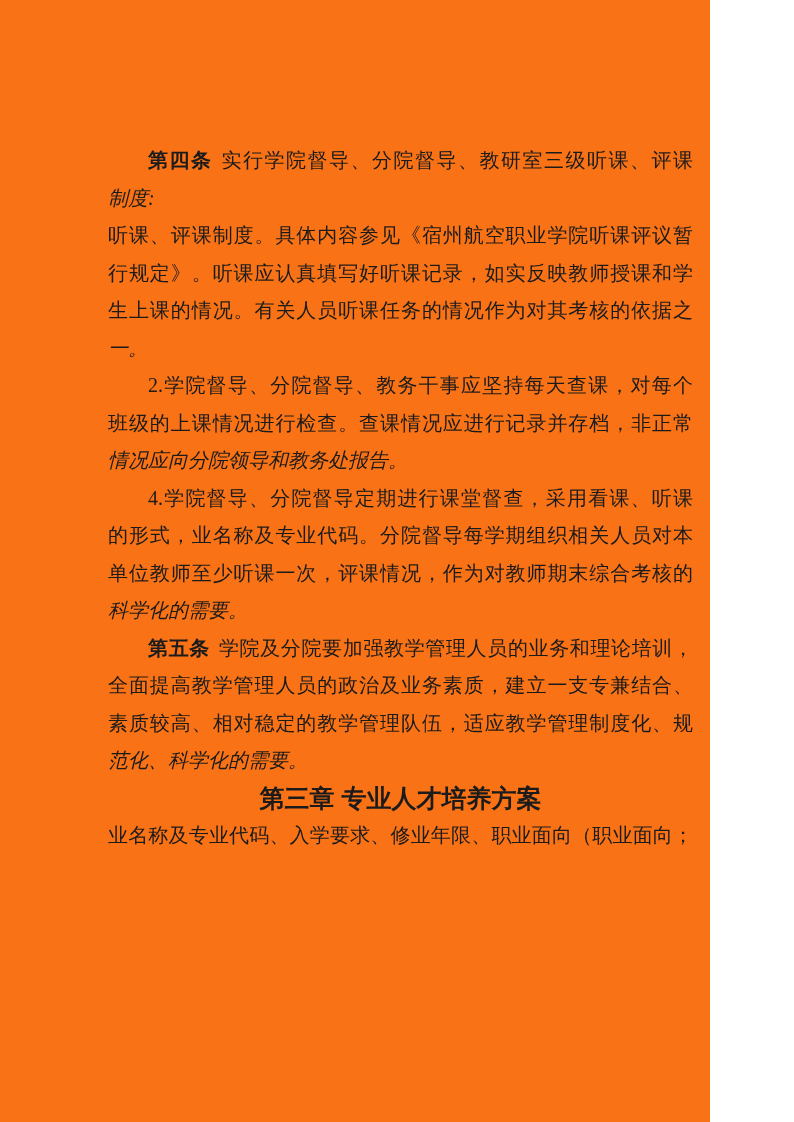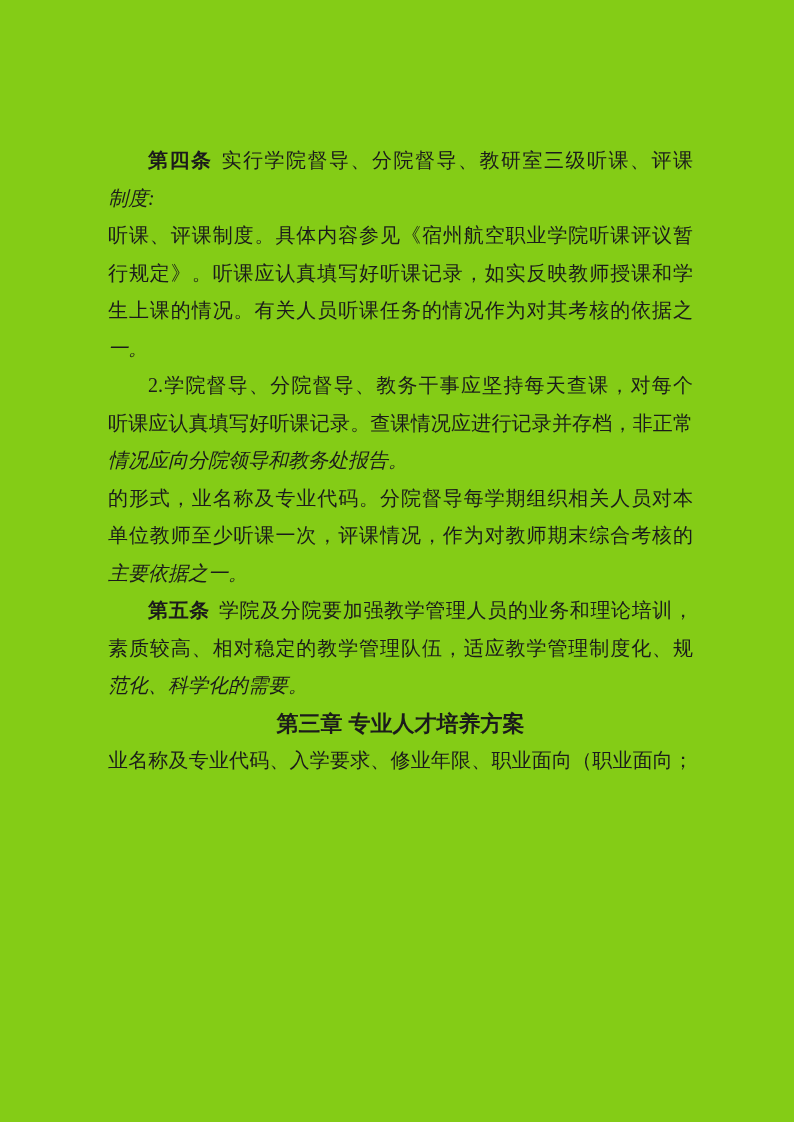--- a/index.html
+++ b/index.html
@@ -4,23 +4,23 @@
 <style>
   html, body { margin: 0; padding: 0; }
   body {
     width: 794px;
     height: 1122px;
     background: #ffffff;
     font-family: "Liberation Serif", "DejaVu Serif", serif;
   }
   .page {
     position: relative;
-    width: 794px;
+    width: 710px;
     height: 1122px;
-    background: #84cc16;
+    background: #f97316;
     overflow: hidden;
   }
   .doc-body {
     position: absolute;
     left: 108px;
     top: 142px;
     width: 585px;
     font-size: 20px;
     color: #1b1b1b;
   }
@@ -39,47 +39,49 @@
   .lead {
     font-weight: 700;
     margin-right: 0.45em;
   }
   .chapter {
     text-align: center;
     text-align-last: center;
     text-indent: 0;
     font-family: "Liberation Sans", "DejaVu Sans", sans-serif;
     font-weight: 700;
-    font-size: 22px;
+    font-size: 25px;
   }
 </style>
 </head>
 <body>
 
 <div class="page">
   <div class="doc-body">
 
     <div class="ln ind"><span class="lead">第四条</span><span>实行学院督导、分院督导、教研室三级听课、评课</span></div>
 
     <div class="ln end">制度:</div>
 
     <div class="ln">听课、评课制度。具体内容参见《宿州航空职业学院听课评议暂</div>
     <div class="ln">行规定》。听课应认真填写好听课记录，如实反映教师授课和学</div>
     <div class="ln">生上课的情况。有关人员听课任务的情况作为对其考核的依据之</div>
     <div class="ln end">一。</div>
 
     <div class="ln ind">2.学院督导、分院督导、教务干事应坚持每天查课，对每个</div>
-    <div class="ln">听课应认真填写好听课记录。查课情况应进行记录并存档，非正常</div>
+    <div class="ln">班级的上课情况进行检查。查课情况应进行记录并存档，非正常</div>
     <div class="ln end">情况应向分院领导和教务处报告。</div>
 
+    <div class="ln ind">4.学院督导、分院督导定期进行课堂督查，采用看课、听课</div>
     <div class="ln">的形式，业名称及专业代码。分院督导每学期组织相关人员对本</div>
     <div class="ln">单位教师至少听课一次，评课情况，作为对教师期末综合考核的</div>
-    <div class="ln end">主要依据之一。</div>
+    <div class="ln end">科学化的需要。</div>
 
     <div class="ln ind"><span class="lead">第五条</span><span>学院及分院要加强教学管理人员的业务和理论培训，</span></div>
+    <div class="ln">全面提高教学管理人员的政治及业务素质，建立一支专兼结合、</div>
     <div class="ln">素质较高、相对稳定的教学管理队伍，适应教学管理制度化、规</div>
     <div class="ln end">范化、科学化的需要。</div>
 
     <div class="ln chapter">第三章 专业人才培养方案</div>
 
     <div class="ln">业名称及专业代码、入学要求、修业年限、职业面向（职业面向；</div>
 
   </div>
 </div>
 

